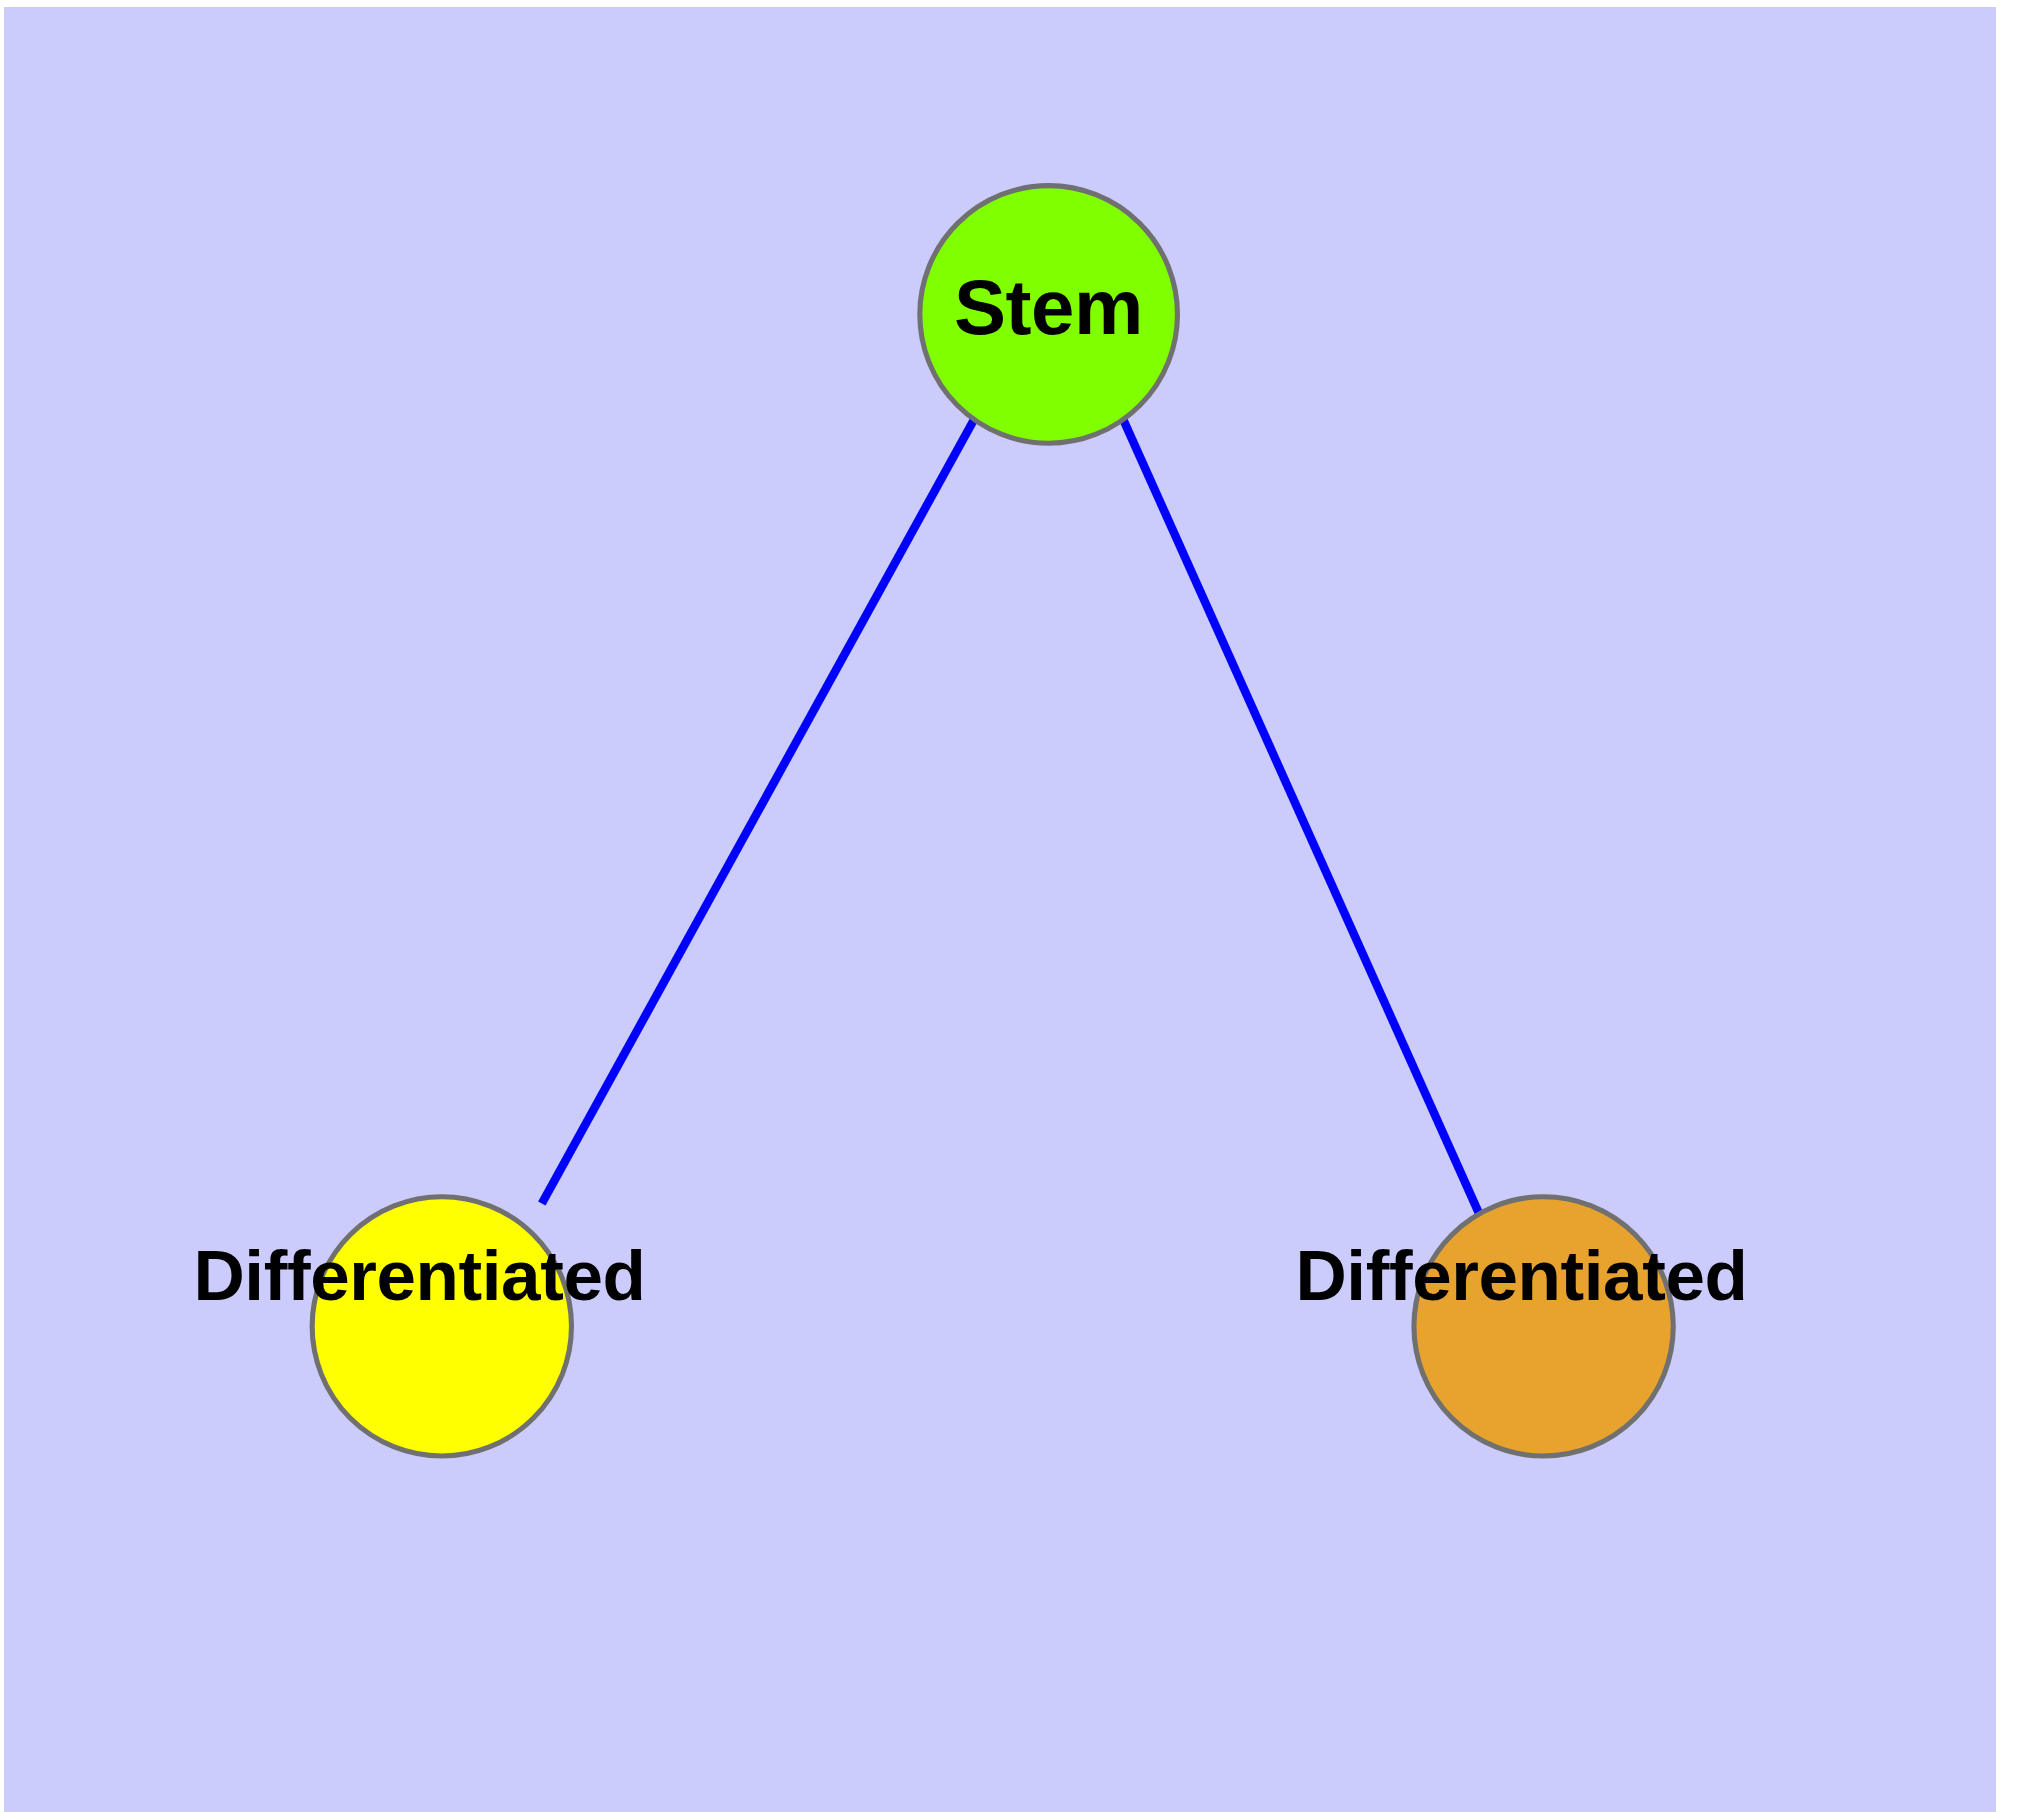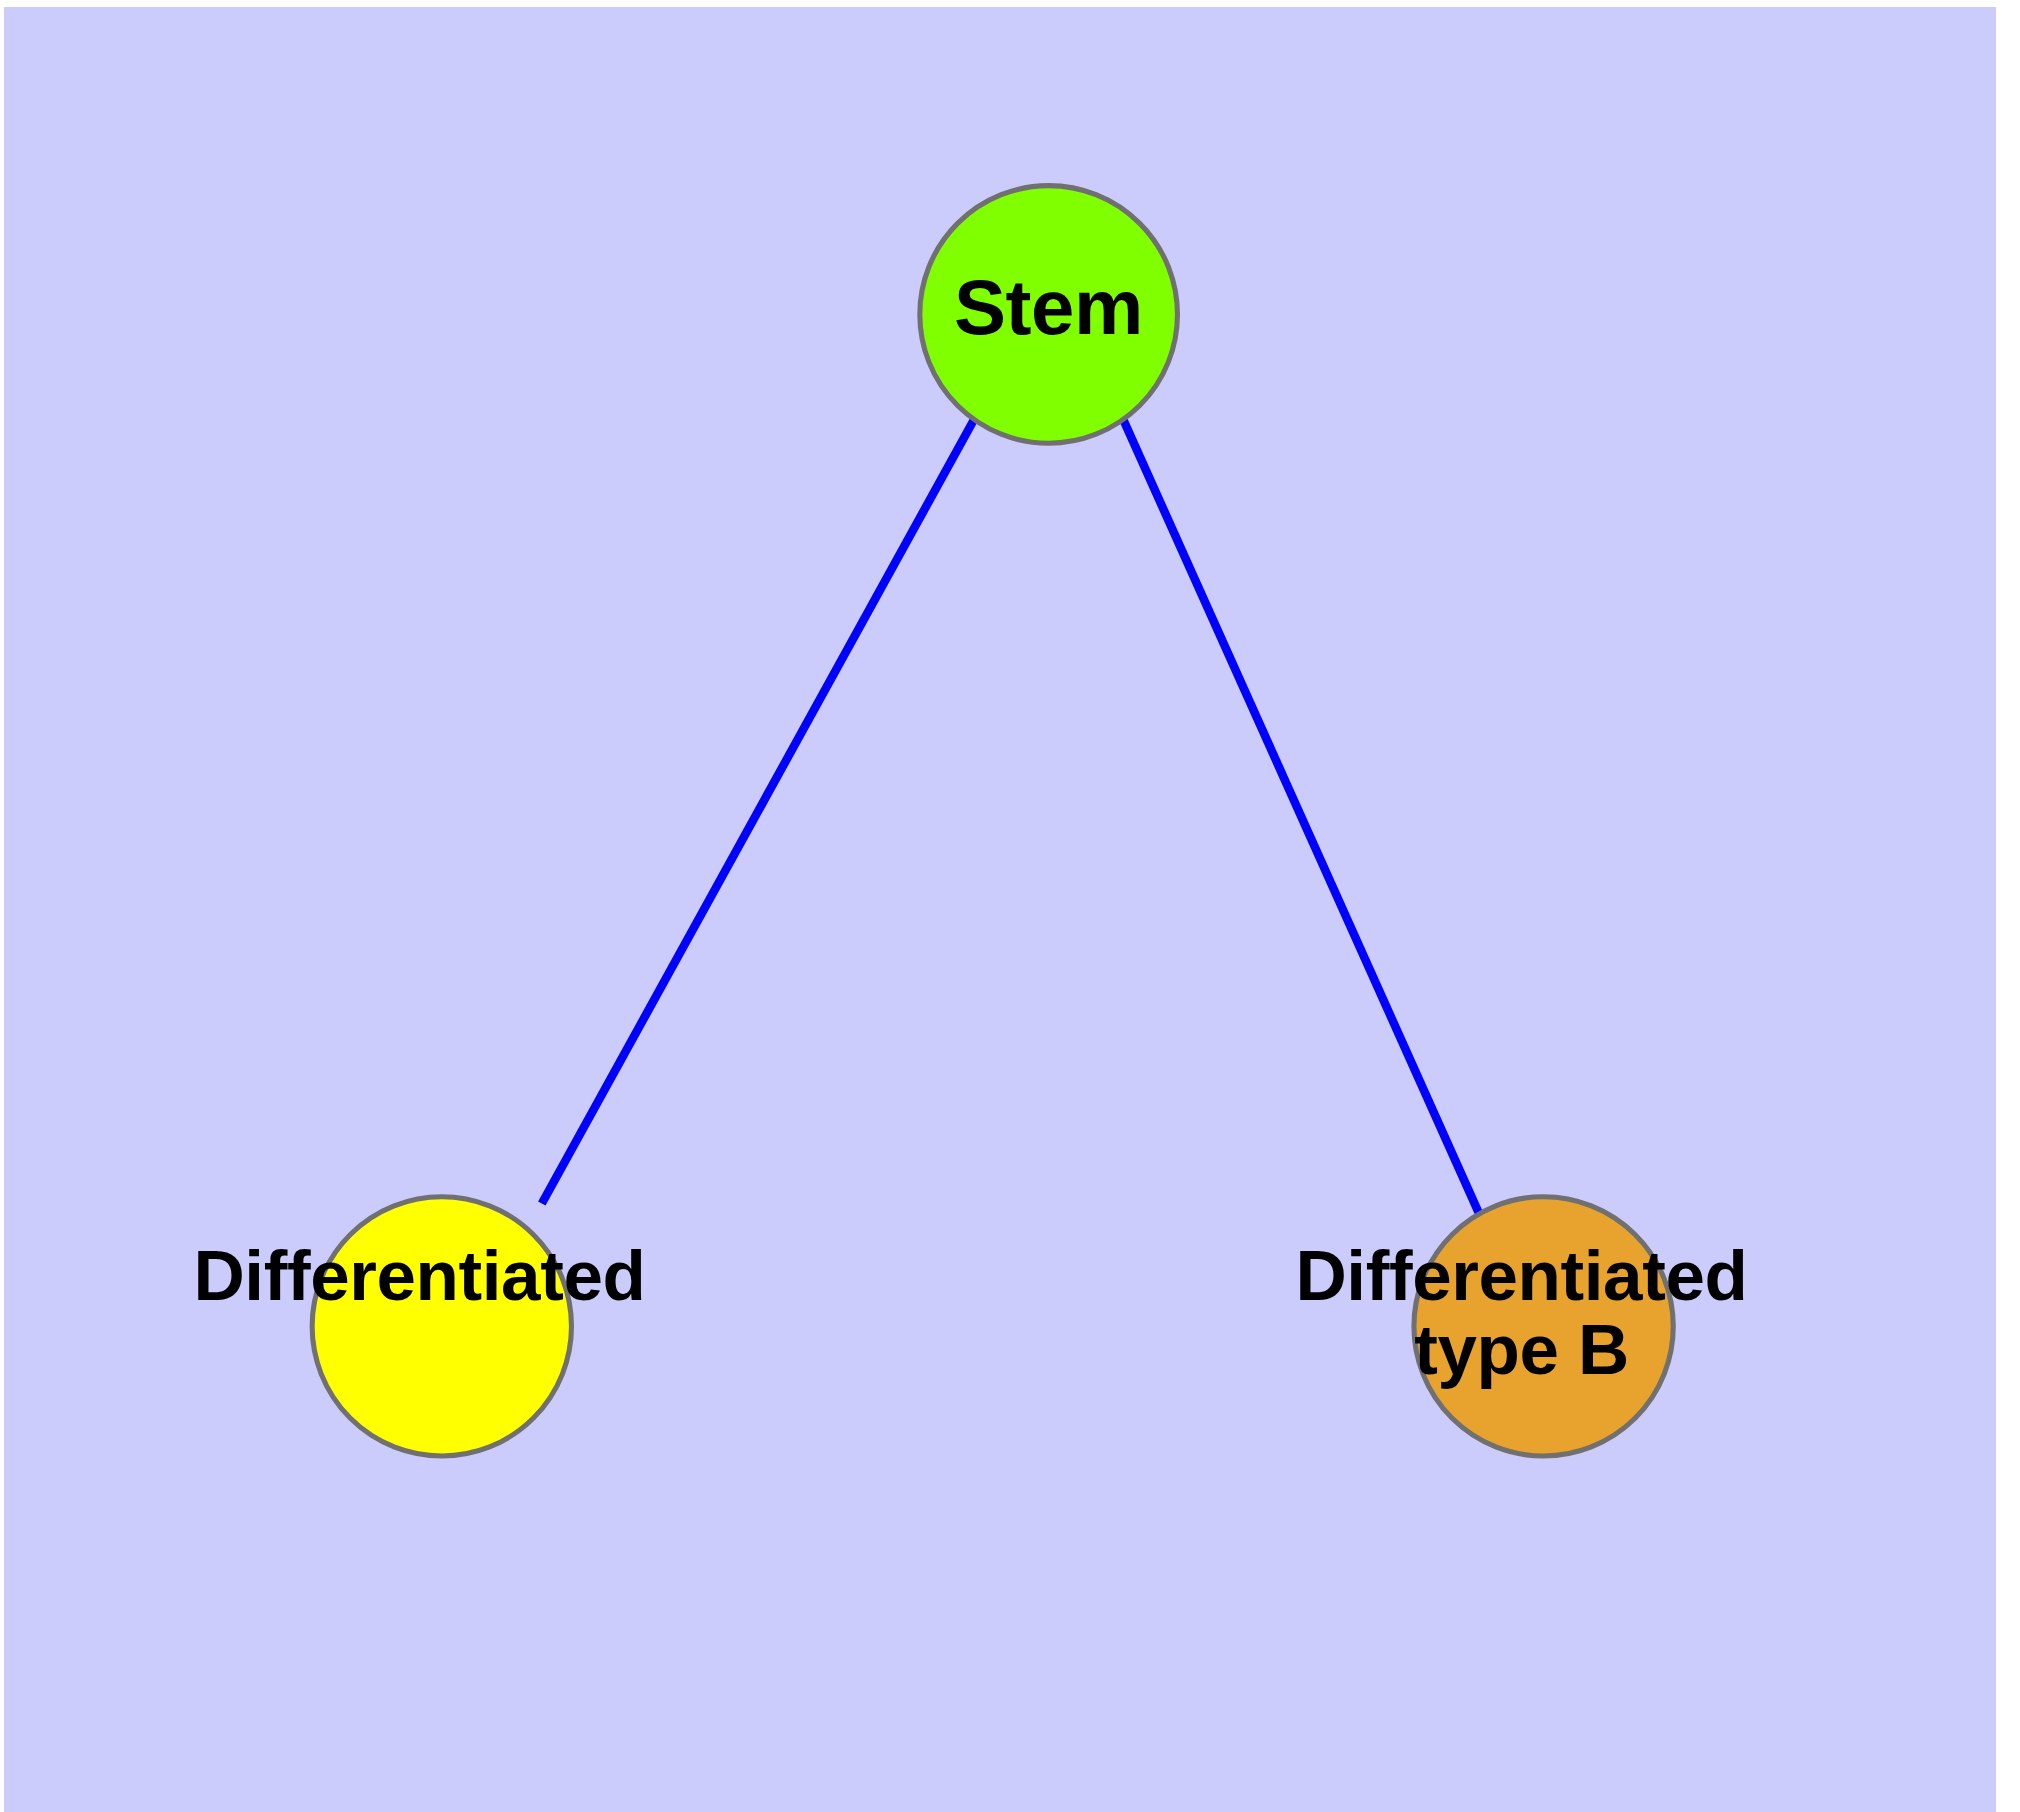--- a/index.html
+++ b/index.html
@@ -94,16 +94,16 @@
 
     <circle class="node-circle" cx="1237" cy="371" r="152" fill="#7fff00" stroke="#707070"></circle>
     <circle class="node-circle" cx="521" cy="1565" r="153" fill="#ffff00" stroke="#707070"></circle>
     <circle class="node-circle" cx="1821" cy="1565" r="153" fill="#e8a22e" stroke="#707070"></circle>
   </svg>
 
   <div class="node-label" id="label-stem"><span>Stem</span></div>
 
   <div class="node-label" id="label-type-a"><span>Differentiated</span><br></div>
 
-  <div class="node-label" id="label-type-b"><span>Differentiated</span><br><span>type B</span></div>
+  <div class="node-label" id="label-type-b"><span>Differentiated</span><br></div>
 
 </div>
 
 
 </body></html>

